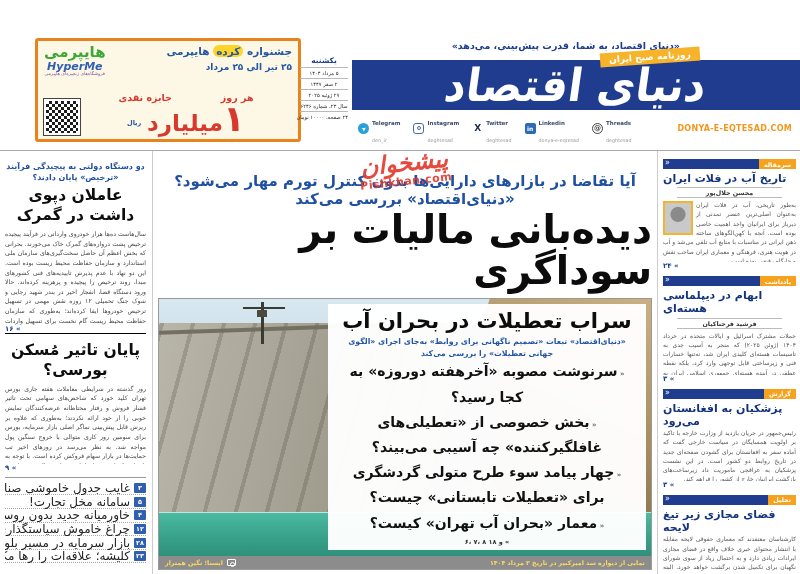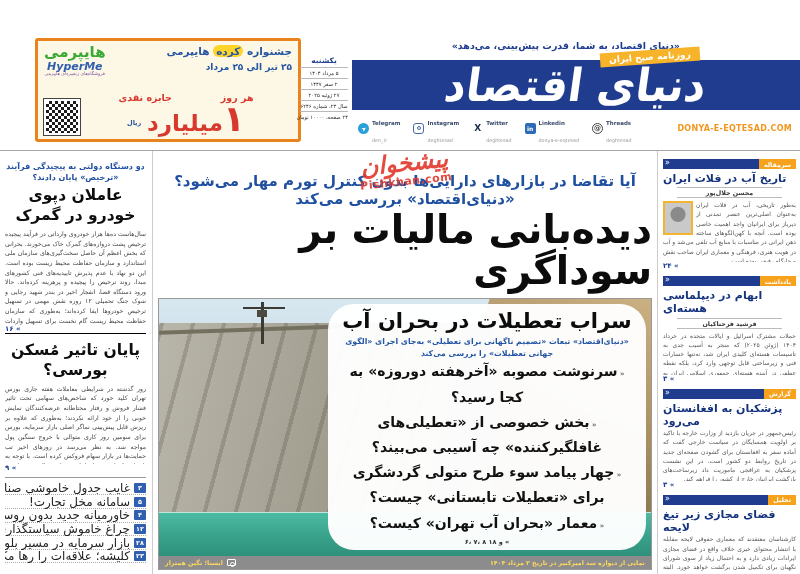--- a/index.html
+++ b/index.html
@@ -133,21 +133,21 @@
                 background:repeating-linear-gradient(105deg, rgba(66,58,44,.22) 0 4px, transparent 4px 30px); }
   .crest { position:absolute; left:0; top:10%; width:56%; height:4px; background:#73705f; transform:rotate(-2deg); }
   .crane { position:absolute; left:17%; top:1%; width:42px; height:42px; }
   .crane .mast { position:absolute; left:18px; top:0; width:3px; height:42px; background:#3b3b33; }
   .crane .jib { position:absolute; left:0; top:5px; width:42px; height:2px; background:#3b3b33; }
   .crane .cab { position:absolute; left:14px; top:8px; width:10px; height:7px; background:#4a4a40; }
   .water { position:absolute; left:0; right:0; bottom:13px; height:44px;
            background:linear-gradient(180deg,#4cbaa2 0%,#379f88 60%,#2f917c 100%); border-top:1px solid #bfe6da; }
 
   .story-box { position:absolute; top:5px; right:5px; width:318px; background:rgba(255,255,255,.97);
-               padding:5px 10px 4px; text-align:center;border-radius:26px; }
+               padding:5px 10px 4px; text-align:center; }
   .ps-title { font-size:21px; font-weight:900; color:#0c0c0c; }
   .ps-sub { font-size:7.8px; font-weight:bold; color:#2456a4; margin-top:3px; line-height:1.5; }
   .ps-bullet { font-size:14px; font-weight:bold; color:#111; line-height:1.8; }
   .ps-bullet::before { content:'« '; color:#666; font-size:7px; }
   .ps-pages { font-size:6.5px; font-weight:bold; color:#333; margin-top:2px; direction:ltr; }
   .ps-pages::after { content:' «'; }
 
   .caption { position:absolute; left:0; right:0; bottom:0; height:13px; background:#8c8c8c;
              display:flex; align-items:center; justify-content:space-between; padding:0 6px; }
   .cap-text { font-size:6.3px; font-weight:bold; color:#ffd95e; }
@@ -332,21 +332,21 @@
         <div class="crest"></div>
         <div class="crane">
           <span class="mast"></span>
             <span class="jib"></span>
             <span class="cab"></span>
         </div>
         <div class="water"></div>
 
         <div class="story-box">
           <div class="ps-title">سراب تعطیلات در بحران آب</div>
-          <div class="ps-sub">«دنیای‌اقتصاد» تبعات «تصمیم ناگهانی برای تعطیلی» به‌جای اجرای «الگوی جهانی تعطیلات» را بررسی می‌کند</div>
+          <div class="ps-sub">«دنیای‌اقتصاد» تبعات «تصمیم ناگهانی برای روابط» به‌جای اجرای «الگوی جهانی تعطیلات» را بررسی می‌کند</div>
           <div class="ps-bullet">سرنوشت مصوبه «آخرهفته دوروزه» به کجا رسید؟</div>
           <div class="ps-bullet">بخش خصوصی از «تعطیلی‌های غافلگیرکننده» چه آسیبی می‌بیند؟</div>
           <div class="ps-bullet">چهار پیامد سوء طرح متولی گردشگری برای «تعطیلات تابستانی» چیست؟</div>
           <div class="ps-bullet">معمار «بحران آب تهران» کیست؟</div>
           <div class="ps-pages">۶، ۷، ۸ و ۱۸</div>
         </div>
 
         <figcaption class="caption">
           <span class="cap-text">نمایی از دیواره سد امیرکبیر در تاریخ ۲ مرداد ۱۴۰۴</span>
           <span class="credit-wrap">
@@ -354,21 +354,21 @@
             <span class="credit">ایسنا؛ نگین همتراز</span>
           </span>
         </figcaption>
       </figure>
     </section>
 
     <aside class="rail-l">
 
       <div class="l-story s1">
         <div class="l-kicker">دو دستگاه دولتی به پیچیدگی فرآیند «ترخیص» پایان دادند؟</div>
-        <div class="l-title">عاملان دپوی خودرو در گمرک</div>
+        <div class="l-title">عاملان دپوی داشت در گمرک</div>
         <div class="l-body">سال‌هاست ده‌ها هزار خودروی وارداتی در فرآیند پیچیده ترخیص پشت دروازه‌های گمرک خاک می‌خورند. بحرانی که بخش اعظم آن حاصل سخت‌گیری‌های سازمان ملی استاندارد و سازمان حفاظت محیط زیست بوده است. این دو نهاد با عدم پذیرش تاییدیه‌های فنی کشورهای مبدا، روند ترخیص را پیچیده و پرهزینه کرده‌اند. حالا ورود دستگاه قضا، انفجار اخیر در بندر شهید رجایی و شوک جنگ تحمیلی ۱۲ روزه نقش مهمی در تسهیل ترخیص خودروها ایفا کرده‌اند؛ به‌طوری که سازمان حفاظت محیط زیست گام نخست برای تسهیل واردات برداشته و برخی بازرسی‌ها را حذف کرده است.</div>
         <span class="pageref">۱۶</span>
       </div>
 
       <div class="l-story s2">
         <div class="l-title">پایان تاثیر مُسکن بورسی؟</div>
         <div class="l-body">روز گذشته در شرایطی معاملات هفته جاری بورس تهران کلید خورد که شاخص‌های سهامی تحت تاثیر فشار فروش و رفتار محتاطانه عرضه‌کنندگان نمایش خوبی را از خود ارائه نکردند؛ به‌طوری که علاوه بر ریزش قابل پیش‌بینی نماگر اصلی بازار سرمایه، بورس برای سومین روز کاری متوالی با خروج سنگین پول مواجه شد. به نظر می‌رسد در روزهای اخیر تب حمایت‌ها در بازار سهام فروکش کرده است. با توجه به تاثیرات کوتاه‌مدت اقدامات حمایتی، اکنون سناریوی بازگشت دوباره به شرایط رکودی و تعدیل قیمت‌ها مطرح است.</div>
         <span class="pageref">۹</span>
       </div>
 

